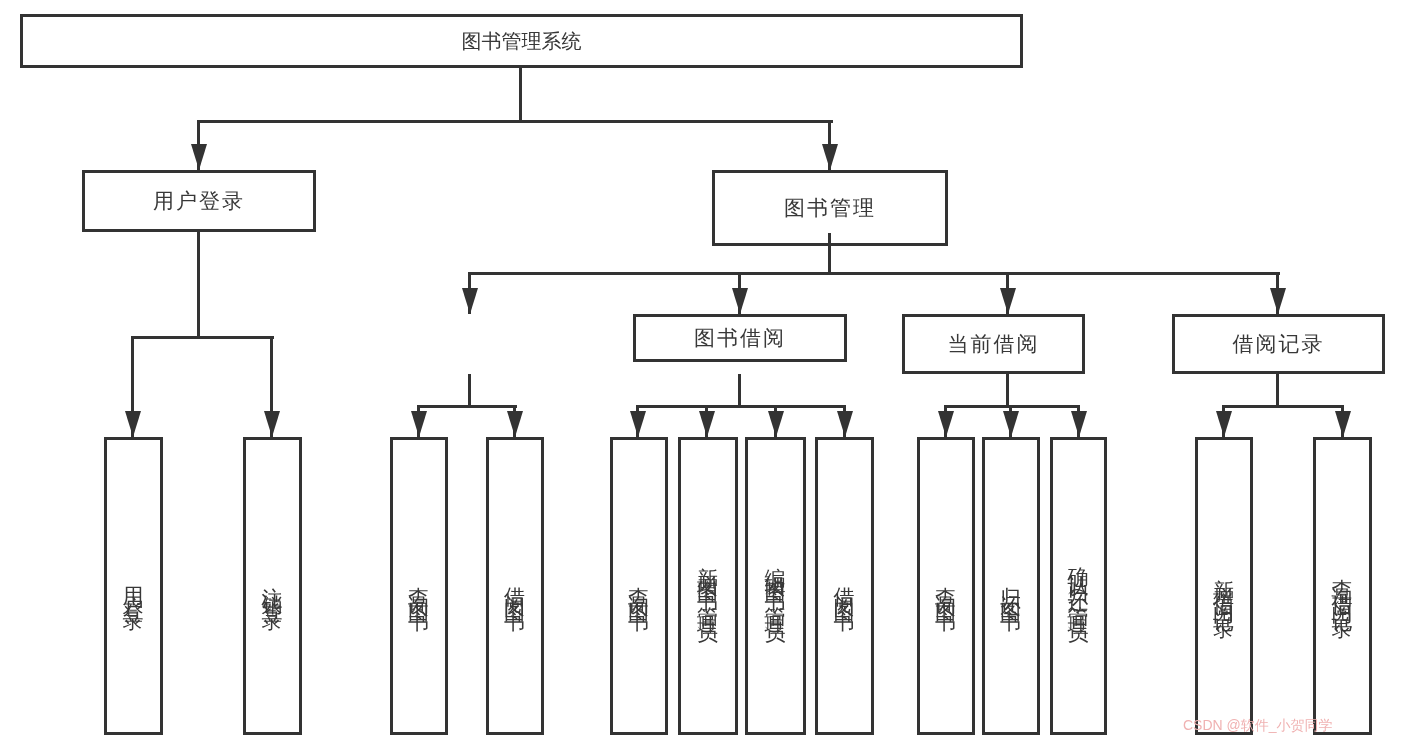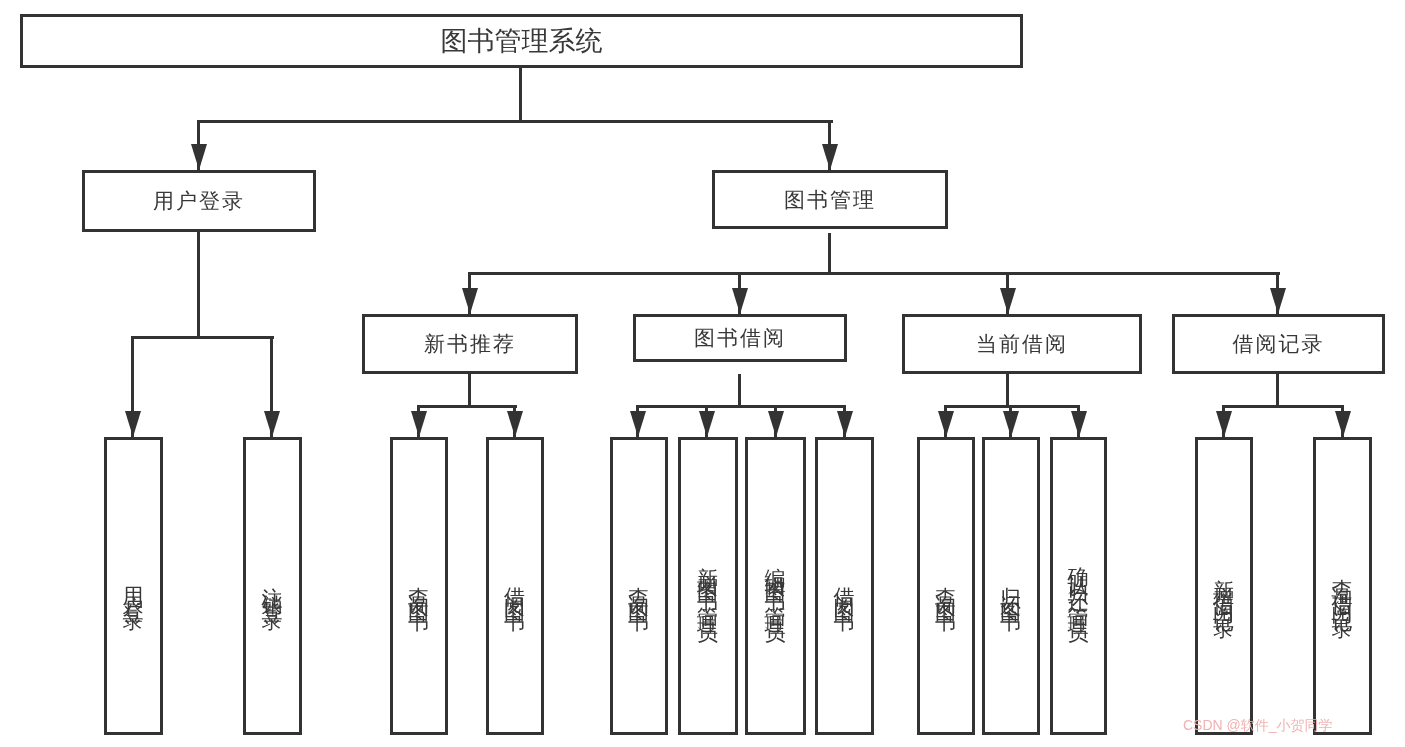--- a/index.html
+++ b/index.html
@@ -5,21 +5,21 @@
   :root { --line:#333333; --text:#383838; --bg:#ffffff; --wm:#f0b2b2; }
   * { margin:0; padding:0; box-sizing:border-box; }
   body { background:var(--bg); font-family:"Liberation Sans", sans-serif; }
   .canvas { position:relative; width:1405px; height:747px; background:var(--bg); overflow:hidden; }
   .box {
     position:absolute; border:3px solid var(--line); background:#fff;
     display:flex; align-items:center; justify-content:center;
     color:var(--text);
   }
   .box.h-label { font-size:21px; letter-spacing:2px; }
-  .box.root-box { font-size:27px;text-align:center; }
+  .box.root-box { font-size:20px;text-align:center; }
   .leaf { top:437px; height:298px; }
   .leaf span {
     writing-mode:vertical-rl; text-orientation:mixed;
     font-size:21px; letter-spacing:8px; line-height:1;
     max-height:290px;
   }
   .v { position:absolute; width:3px; background:var(--line); }
   .h { position:absolute; height:3px; background:var(--line); }
   .a {
     position:absolute; width:0; height:0;
@@ -43,21 +43,21 @@
   <div class="v" style="left:519px;top:68px;height:54px"></div>
   <div class="h" style="left:197px;top:120px;width:636px"></div>
   <div class="v" style="left:197px;top:120px;height:50px"></div>
   <div class="a" style="left:191px;top:144px"></div>
   <div class="v" style="left:828px;top:120px;height:50px"></div>
   <div class="a" style="left:822px;top:144px"></div>
 
   <div class="box h-label" style="left:82px;top:170px;width:234px;height:62px">
     <span>用户登录</span>
   </div>
-  <div class="box h-label" style="left:712px;top:170px;width:236px;height:59px">
+  <div class="box h-label" style="left:712px;top:170px;width:236px;height:76px">
     <span>图书管理</span>
   </div>
 
   <div class="v" style="left:197px;top:232px;height:106px"></div>
   <div class="h" style="left:131px;top:336px;width:143px"></div>
   <div class="v" style="left:131px;top:336px;height:101px"></div>
   <div class="a" style="left:125px;top:411px"></div>
   <div class="v" style="left:270px;top:336px;height:101px"></div>
   <div class="a" style="left:264px;top:411px"></div>
 
@@ -65,27 +65,24 @@
   <div class="h" style="left:468px;top:272px;width:812px"></div>
   <div class="v" style="left:468px;top:272px;height:42px"></div>
   <div class="a" style="left:462px;top:288px"></div>
   <div class="v" style="left:738px;top:272px;height:42px"></div>
   <div class="a" style="left:732px;top:288px"></div>
   <div class="v" style="left:1006px;top:272px;height:42px"></div>
   <div class="a" style="left:1000px;top:288px"></div>
   <div class="v" style="left:1276px;top:272px;height:42px"></div>
   <div class="a" style="left:1270px;top:288px"></div>
 
-  <div class="box h-label" style="left:362px;top:314px;width:216px;height:60px">
-    <span>新书推荐</span>
-  </div>
   <div class="box h-label" style="left:633px;top:314px;width:214px;height:48px">
     <span>图书借阅</span>
   </div>
-  <div class="box h-label" style="left:902px;top:314px;width:240px;height:60px">
+  <div class="box h-label" style="left:902px;top:314px;width:183px;height:60px">
     <span>当前借阅</span>
   </div>
   <div class="box h-label" style="left:1172px;top:314px;width:213px;height:60px">
     <span>借阅记录</span>
   </div>
 
   <div class="v" style="left:468px;top:374px;height:34px"></div>
   <div class="h" style="left:417px;top:405px;width:100px"></div>
   <div class="v" style="left:417px;top:405px;height:32px"></div>
   <div class="a" style="left:411px;top:411px"></div>

